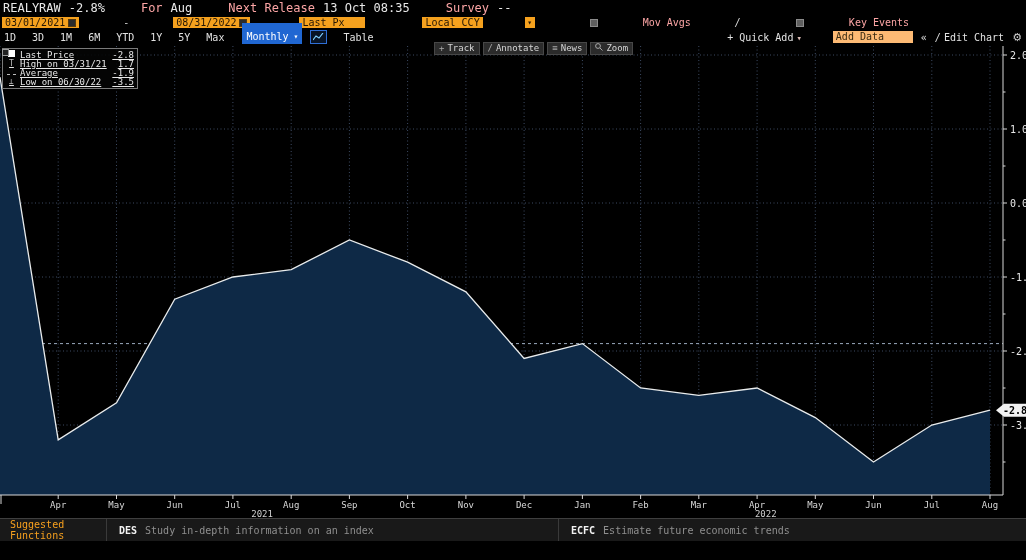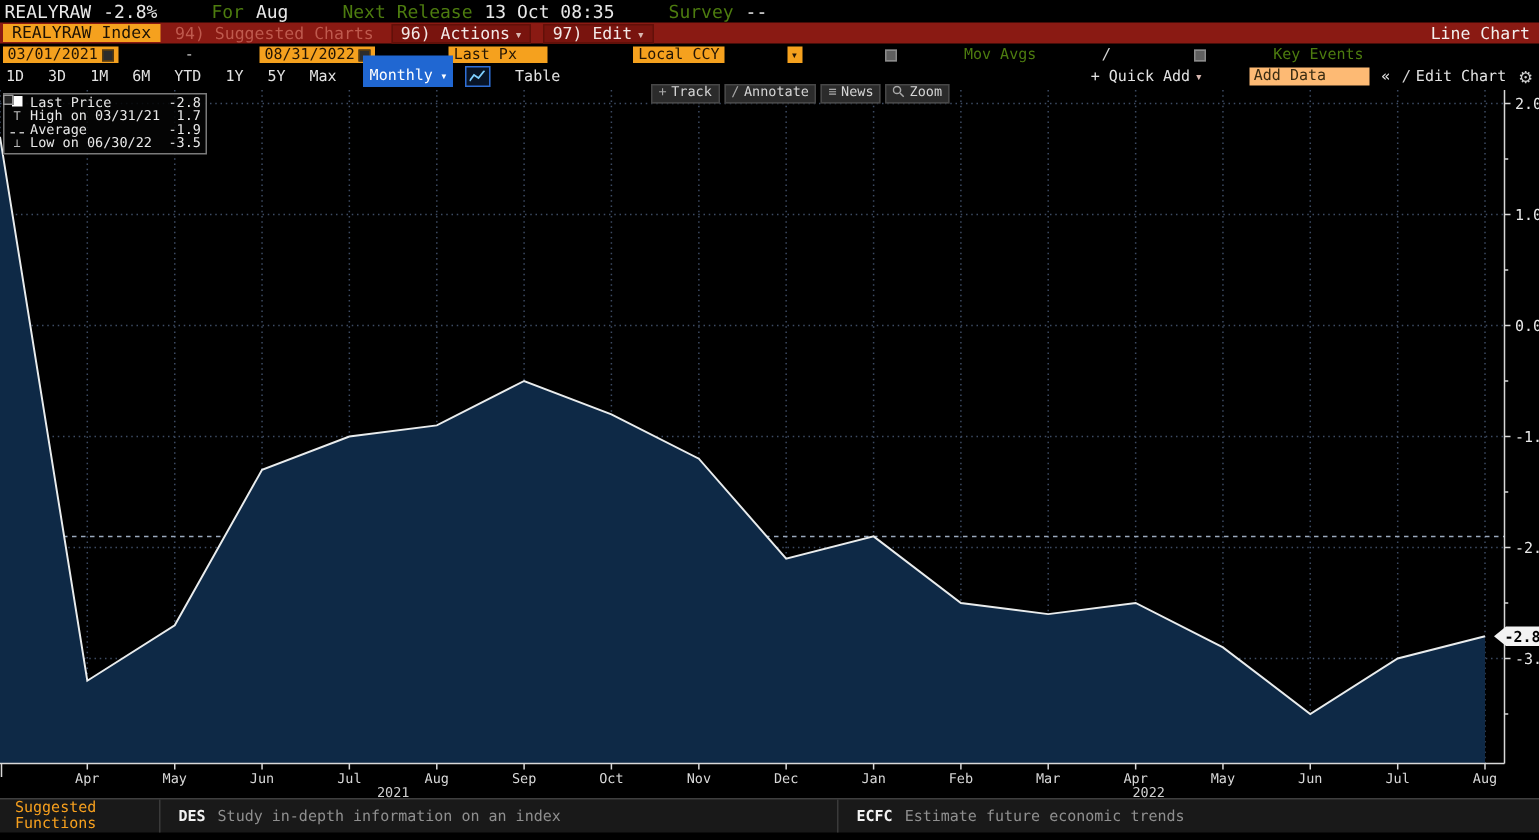--- a/index.html
+++ b/index.html
@@ -2,21 +2,21 @@
 <html><head>
 <meta charset="utf-8">
 <style>
   html,body{margin:0;padding:0;background:#000;width:1026px;height:560px;overflow:hidden;
     font-family:"DejaVu Sans Mono",monospace;-webkit-font-smoothing:none;}
   .screen{position:relative;width:1026px;height:560px;background:#000;}
   .row{display:flex;align-items:center;white-space:nowrap;}
   
   .r1{height:14px;padding:1px 0 0 3px;font-size:12px;color:#e8e8e8;}
   .r2{height:13px;padding:0 0 0 3px;font-size:12px;color:#5cb6ea;}
-  .amber{color:#4d7c0f;}
+  .amber{color:#fca5a5;}
   .w{color:#e8e8e8;}
   .r1 .gap8{margin-right:8px}.r1 .gap36{margin-right:36px}
   
   .redbar{height:14px;background:#8a1a13;font-size:11px;color:#f0e4e2;padding:0 6px 0 2px;}
   .secfield{background:#f5a11e;color:#1d1205;padding:0 6px;height:12px;line-height:12px;margin-right:10px;}
   .dimred{color:#bf5a4e;margin-right:12px;}
   .redbtn{background:#79140e;border:1px solid #621009;padding:0 5px;height:11px;line-height:11px;
     margin-right:8px;color:#f3e9e7;}
   .carat{font-size:9px;color:#d9b9b2;margin-left:3px;}
   .charttype{margin-left:auto;color:#f3efee;}
@@ -51,21 +51,21 @@
   .priceline{fill:none;stroke:#e9eced;stroke-width:1.3;}
   .axis{stroke:#d8d8d8;stroke-width:1;}
   .xlab{fill:#d8d8d8;font-size:9px;}
   .year{fill:#cfcfcf;}
   .ylab{fill:#e8e8e8;font-size:10px;}
   .badge{fill:#f2f2f2;}
   .badgetext{fill:#000;font-size:10px;font-weight:bold;}
   
   .legend{position:absolute;left:2px;top:4px;width:128px;background:rgba(5,5,5,.88);
     border:1px solid #7a7a7a;font-size:9px;color:#e8e8e8;padding:1px 3px 2px 3px;}
-  .lrow{display:flex;align-items:center;height:9px;gap:3px;}
+  .lrow{display:flex;align-items:center;height:9px;gap:3px;text-decoration:underline;}
   .lico{width:11px;text-align:center;color:#bdbdbd;font-size:8px;flex:none;}
   .lsq{width:7px;height:7px;background:#fff;display:inline-block;}
   .ldash{display:inline-block;width:9px;border-top:1px dashed #bdbdbd;}
   .lval{margin-left:auto;}
   .lexp{position:absolute;left:-1px;top:0;width:5px;height:5px;border:1px solid #9a9a9a;background:#222;}
   
   .ctools{position:absolute;left:434px;top:-2px;display:flex;gap:3px;}
   .ctbtn{background:#2b2b2b;border:1px solid #474747;color:#d5d5d5;font-size:9px;height:11px;
     line-height:11px;padding:0 4px;display:flex;align-items:center;gap:3px;}
   .ctico{color:#a8a8a8;font-size:9px;}
@@ -89,27 +89,20 @@
     <span class="w gap36">-2.8%</span>
     <span class="amber gap8">For</span>
     <span class="w gap36">Aug</span>
     <span class="amber gap8">Next Release</span>
     <span class="w gap36">13 Oct 08:35</span>
     <span class="amber gap8">Survey</span>
     <span class="w">--</span>
   </div>
 
 
-  <div class="row redbar">
-    <span class="secfield">REALYRAW Index</span>
-    <span class="dimred">94) Suggested Charts</span>
-    <span class="redbtn"><span>96) Actions</span><span class="carat">▾</span></span>
-    <span class="redbtn"><span>97) Edit</span><span class="carat">▾</span></span>
-    <span class="charttype">Line Chart</span>
-  </div>
 
   <div class="row tb2">
     <span class="ofield">
         <span>03/01/2021</span>
         <span class="cal"></span>
       </span>
     <span class="dash">-</span>
     <span class="ofield">
         <span>08/31/2022</span>
         <span class="cal"></span>

